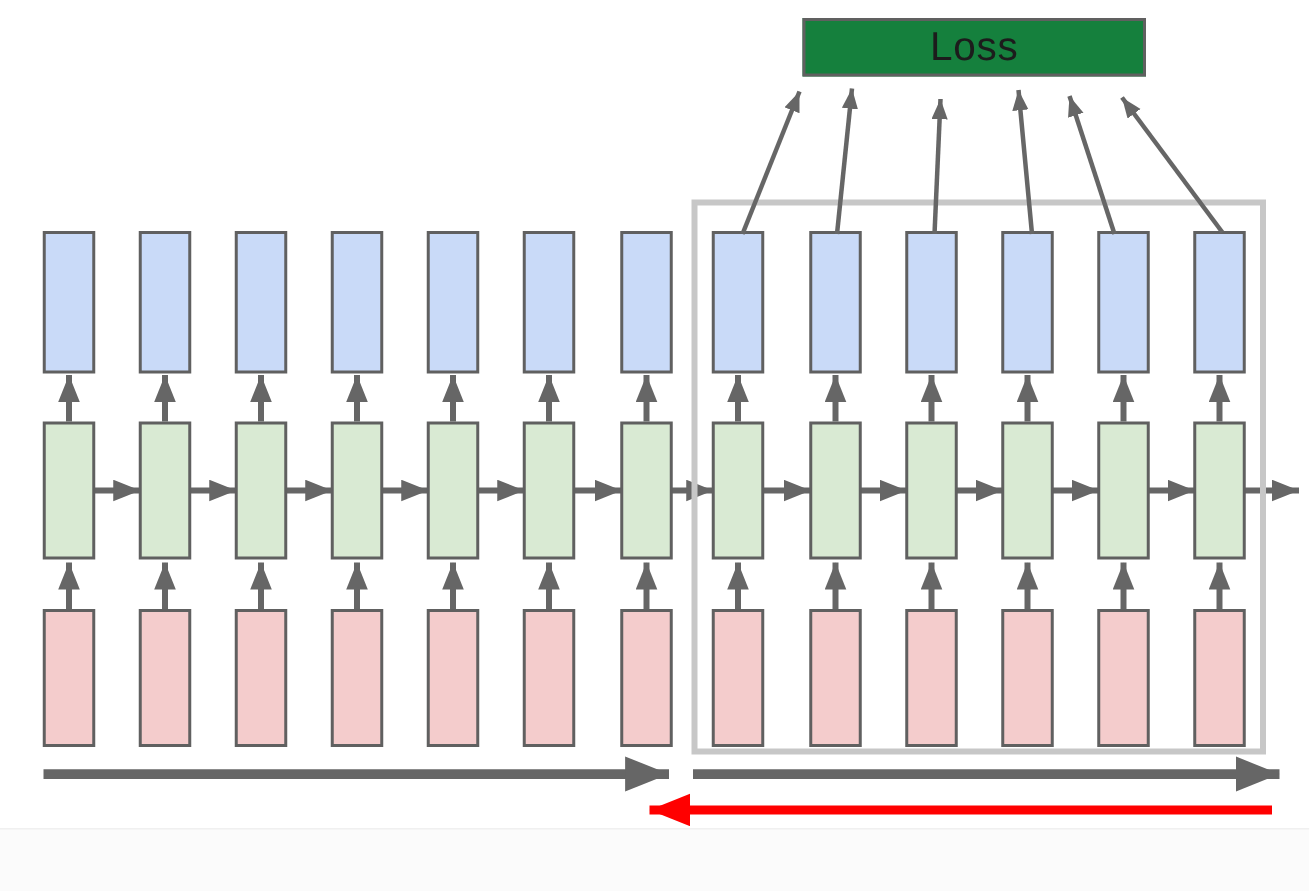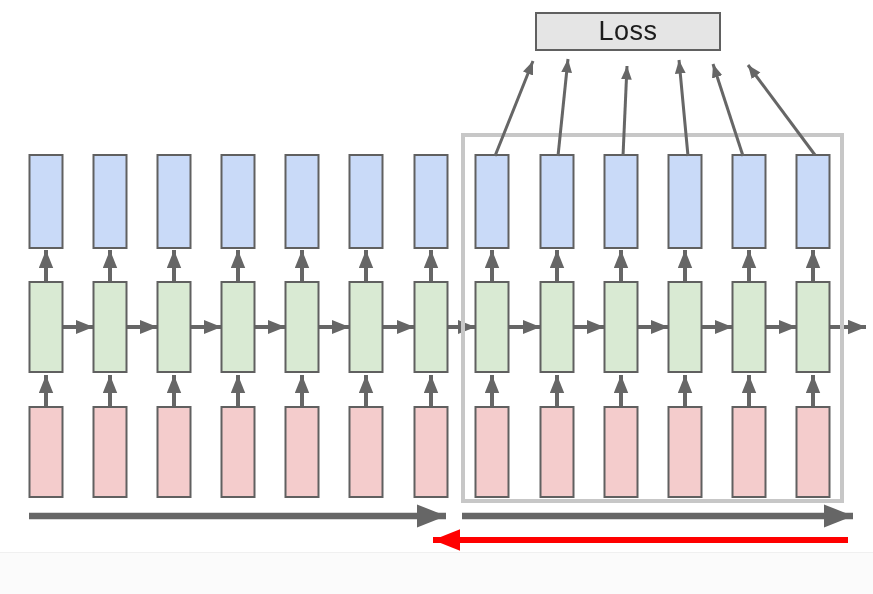--- a/index.html
+++ b/index.html
@@ -122,19 +122,19 @@
       <line x1="558" y1="156" x2="568" y2="59" stroke="#666666" stroke-width="3" marker-end="url(#ah-gray)"></line>
       <line x1="623" y1="156" x2="627" y2="66" stroke="#666666" stroke-width="3" marker-end="url(#ah-gray)"></line>
       <line x1="688" y1="156" x2="679" y2="60" stroke="#666666" stroke-width="3" marker-end="url(#ah-gray)"></line>
       <line x1="743" y1="156" x2="713" y2="64" stroke="#666666" stroke-width="3" marker-end="url(#ah-gray)"></line>
       <line x1="815" y1="155" x2="748" y2="65" stroke="#666666" stroke-width="3" marker-end="url(#ah-gray)"></line>
       <line x1="29" y1="516" x2="446" y2="516" stroke="#666666" stroke-width="6.5" marker-end="url(#ah-gray)"></line>
       <line x1="462" y1="516" x2="853" y2="516" stroke="#666666" stroke-width="6.5" marker-end="url(#ah-gray)"></line>
       <line x1="848" y1="540" x2="433" y2="540" stroke="#ff0000" stroke-width="6" marker-end="url(#ah-red)"></line>
     </svg>
 
-  <div id="loss-box" style="left: 535px; top: 12px; width: 186px; height: 39px; background: #e5e5e5;">
+  <div id="loss-box" style="left: 535px; top: 12px; width: 229px; height: 39px; background: #15803d;">
     <span>Loss</span>
   </div>
 
   <div id="footer-strip" style="height: 41px; background: rgb(251, 251, 251);"></div>
 
 </div>
 
 </body></html>

